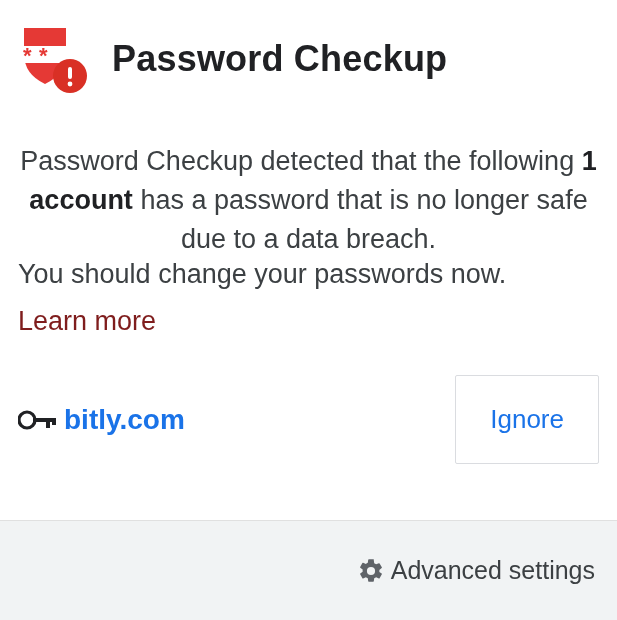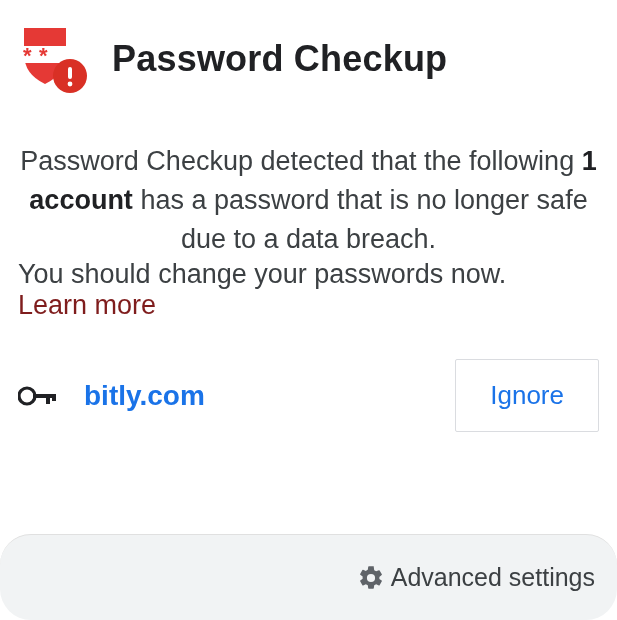--- a/index.html
+++ b/index.html
@@ -38,70 +38,70 @@
     .body-text {
       font-size: 27px;
       line-height: 1.45;
       color: #3c4043;
       text-align: center;
     }
     .bold { font-weight: 700; color: #202124; }
     .advice {
       font-size: 27px;
       color: #3c4043;
+      margin-bottom: 16px;
     }
     .learn-more {
       font-size: 27px;
       color: #7f1d1d;
       text-decoration: none;
       cursor: pointer;
       display: inline-block;
       margin-bottom: 32px;
     }
     .account-row {
       display: flex;
       align-items: center;
       justify-content: space-between;
       margin-top: 6px;
     }
     .account-left {
       display: flex;
       align-items: center;
-      gap: 28px;
+      gap: 8px;
     }
     .key-icon {
       width: 38px;
       height: 26px;
       flex-shrink: 0;
     }
     .site-link {
       font-size: 28px;
       font-weight: 700;
       color: #1a73e8;
       cursor: pointer;
     }
     .ignore-btn {
       border: 1px solid #dadce0;
       background: #fff;
       color: #1a73e8;
       font-size: 26px;
-      padding: 20px 34px;
+      padding: 28px 34px;
       cursor: pointer;
       border-radius: 2px;
       font-family: inherit;
     }
     .footer {
       background: #f1f3f4;
       border-top: 1px solid #e0e0e0;
-      padding: 28px 22px;
+      padding: 35px 22px;
       display: flex;
       justify-content: flex-end;
       align-items: center;
       gap: 6px;
-      border-radius: 31px;
     }
     .footer-link {
       font-size: 25px;
       color: #3c4043;
       cursor: pointer;
     }
     .gear-icon {
       width: 28px;
       height: 28px;
     }

